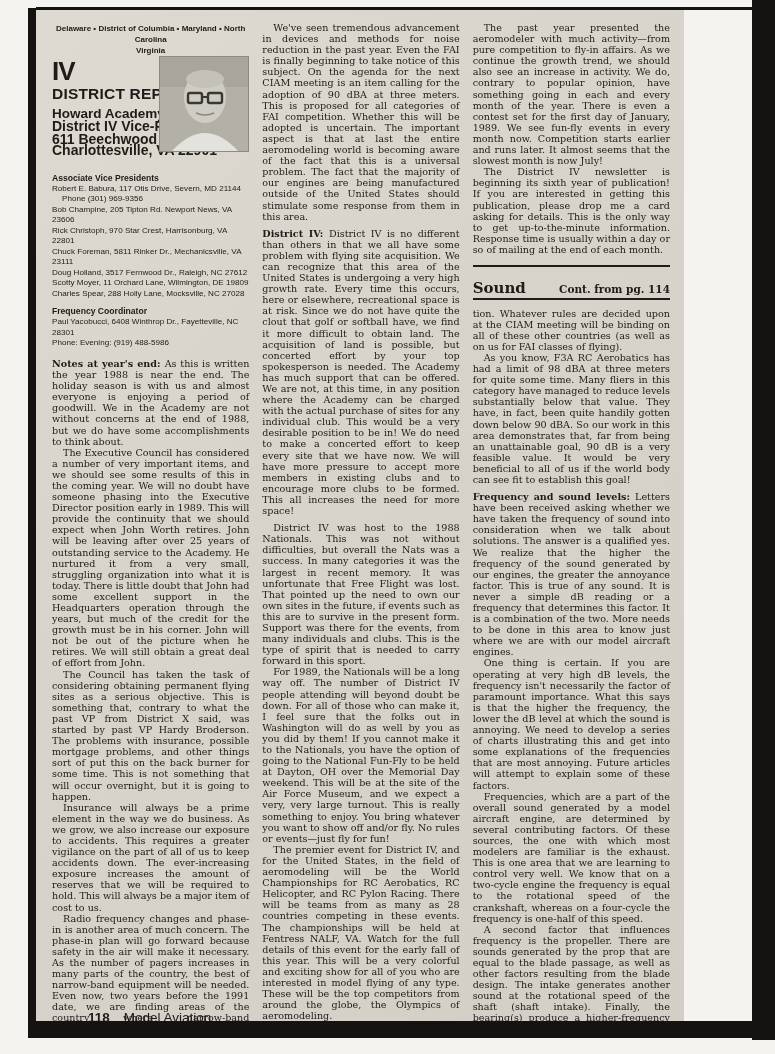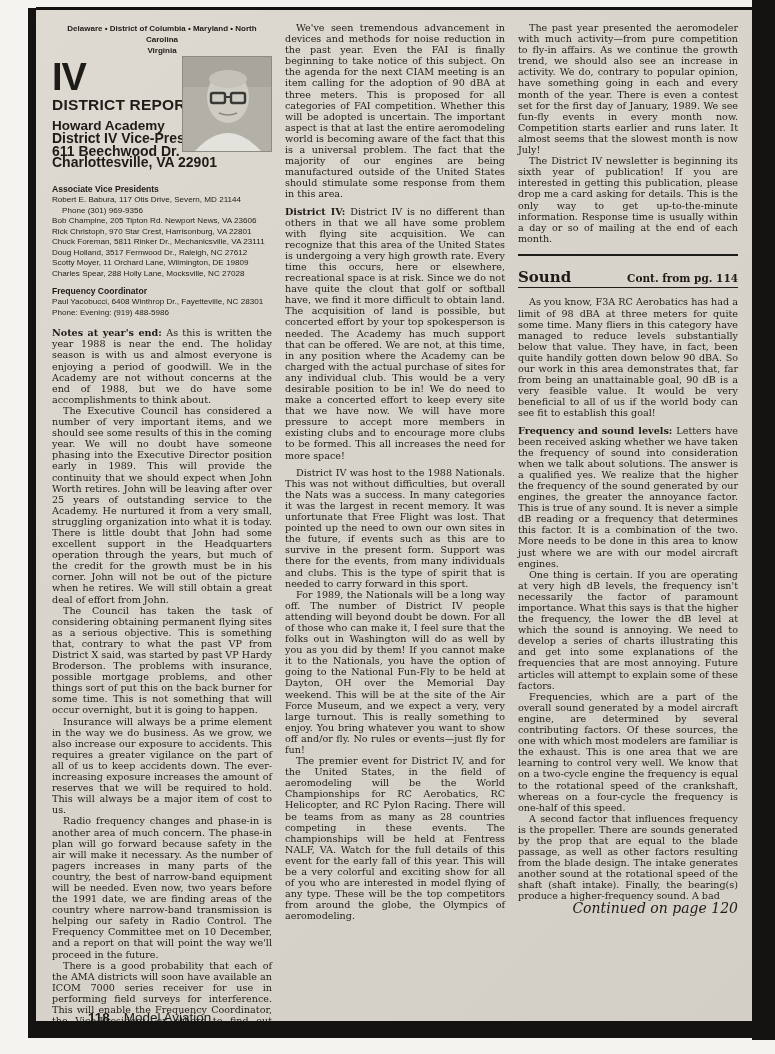--- a/index.html
+++ b/index.html
@@ -3,29 +3,29 @@
 <meta charset="utf-8">
 <style>
   html,body{margin:0;padding:0;background:#f5f3ef;}
   .scan{position:relative;width:775px;height:1054px;background:#f5f3ef;overflow:hidden;
         font-family:"DejaVu Serif",serif;color:#1d1c18;}
   .edge{position:absolute;background:#141311;}
   .edge-left{left:28px;top:8px;width:8px;height:1030px;}
   .edge-right{left:752px;top:0;width:23px;height:1040px;}
   .edge-top{left:36px;top:7px;width:716px;height:3px;}
   .edge-bottom{left:28px;top:1021px;width:747px;height:17px;}
-  .page{position:absolute;left:36px;top:10px;width:716px;height:1011px;
+  .page{position:absolute;left:36px;top:10px;width:648px;height:1011px;
         background:linear-gradient(135deg,#dedad2 0%,#d8d4cb 40%,#d3cfc6 100%);
         box-sizing:border-box;padding:12px 14px 0 16px;overflow:hidden;}
   .cols{display:flex;gap:13px;}
   .col{flex:1 1 0;min-width:0;font-size:9.6px;line-height:11.1px;text-align:justify;}
   
   .masthead{position:relative;text-align:left;font-family:"Liberation Sans",sans-serif;}
   .states{font-size:8px;font-weight:bold;text-align:center;line-height:1.35;margin-top:2px;}
-  .numeral{font-size:38px;font-weight:bold;line-height:0.95;letter-spacing:-1px;margin-top:3px;}
+  .numeral{font-size:26px;font-weight:bold;line-height:0.95;letter-spacing:-1px;margin-top:3px;}
   .report-title{font-size:15.5px;font-weight:bold;letter-spacing:0.2px;margin-top:4px;}
   .vp-name{font-size:13.5px;font-weight:bold;margin-top:9px;}
   .vp-title{font-size:14px;font-weight:bold;margin-top:2px;}
   .addr{font-size:14px;font-weight:bold;margin-top:2px;}
   .photo{position:absolute;right:0;top:32px;width:88px;height:94px;background:#b9b6ae;
          overflow:hidden;border:1px solid #8d8a82;}
   .avp-block{margin-top:16px;}
   .small-head{font-size:8.6px;font-weight:bold;}
   .small-line{font-size:8.1px;line-height:1.3;font-family:"Liberation Sans",sans-serif;}
   .phone-indent{padding-left:10px;}
@@ -126,20 +126,21 @@
         <p class="para indent"><span class="lead"></span><span>The District IV newsletter is beginning its sixth year of publication! If you are interested in getting this publication, please drop me a card asking for details. This is the only way to get up-to-the-minute information. Response time is usually within a day or so of mailing at the end of each month.</span></p>
 
         <div class="divider"></div>
 
         <div class="sound-head">
           <span class="sound-title">Sound</span>
           <span class="sound-cont">Cont. from pg. 114</span>
         </div>
         <div class="sound-rule"></div>
 
+        <p class="para"><span class="lead"></span><span>tion. Whatever rules are decided upon at the CIAM meeting will be binding on all of these other countries (as well as on us for FAI classes of flying).</span></p>
         <p class="para indent"><span class="lead"></span><span>As you know, F3A RC Aerobatics has had a limit of 98 dBA at three meters for quite some time. Many fliers in this category have managed to reduce levels substantially below that value. They have, in fact, been quite handily gotten down below 90 dBA. So our work in this area demonstrates that, far from being an unattainable goal, 90 dB is a very feasible value. It would be very beneficial to all of us if the world body can see fit to establish this goal!</span></p>
         <p class="para space-before"><span class="lead">Frequency and sound levels:</span><span>Letters have been received asking whether we have taken the frequency of sound into consideration when we talk about solutions. The answer is a qualified yes. We realize that the higher the frequency of the sound generated by our engines, the greater the annoyance factor. This is true of any sound. It is never a simple dB reading or a frequency that determines this factor. It is a combination of the two. More needs to be done in this area to know just where we are with our model aircraft engines.</span></p>
         <p class="para indent"><span class="lead"></span><span>One thing is certain. If you are operating at very high dB levels, the frequency isn't necessarily the factor of paramount importance. What this says is that the higher the frequency, the lower the dB level at which the sound is annoying. We need to develop a series of charts illustrating this and get into some explanations of the frequencies that are most annoying. Future articles will attempt to explain some of these factors.</span></p>
         <p class="para indent"><span class="lead"></span><span>Frequencies, which are a part of the overall sound generated by a model aircraft engine, are determined by several contributing factors. Of these sources, the one with which most modelers are familiar is the exhaust. This is one area that we are learning to control very well. We know that on a two-cycle engine the frequency is equal to the rotational speed of the crankshaft, whereas on a four-cycle the frequency is one-half of this speed.</span></p>
         <p class="para indent"><span class="lead"></span><span>A second factor that influences frequency is the propeller. There are sounds generated by the prop that are equal to the blade passage, as well as other factors resulting from the blade design. The intake generates another sound at the rotational speed of the shaft (shaft intake). Finally, the bearing(s) produce a higher-frequency sound. A bad</span></p>
         <div class="continued">Continued on page 120</div>
       </div>
     </div>
 
     <div class="footer">

